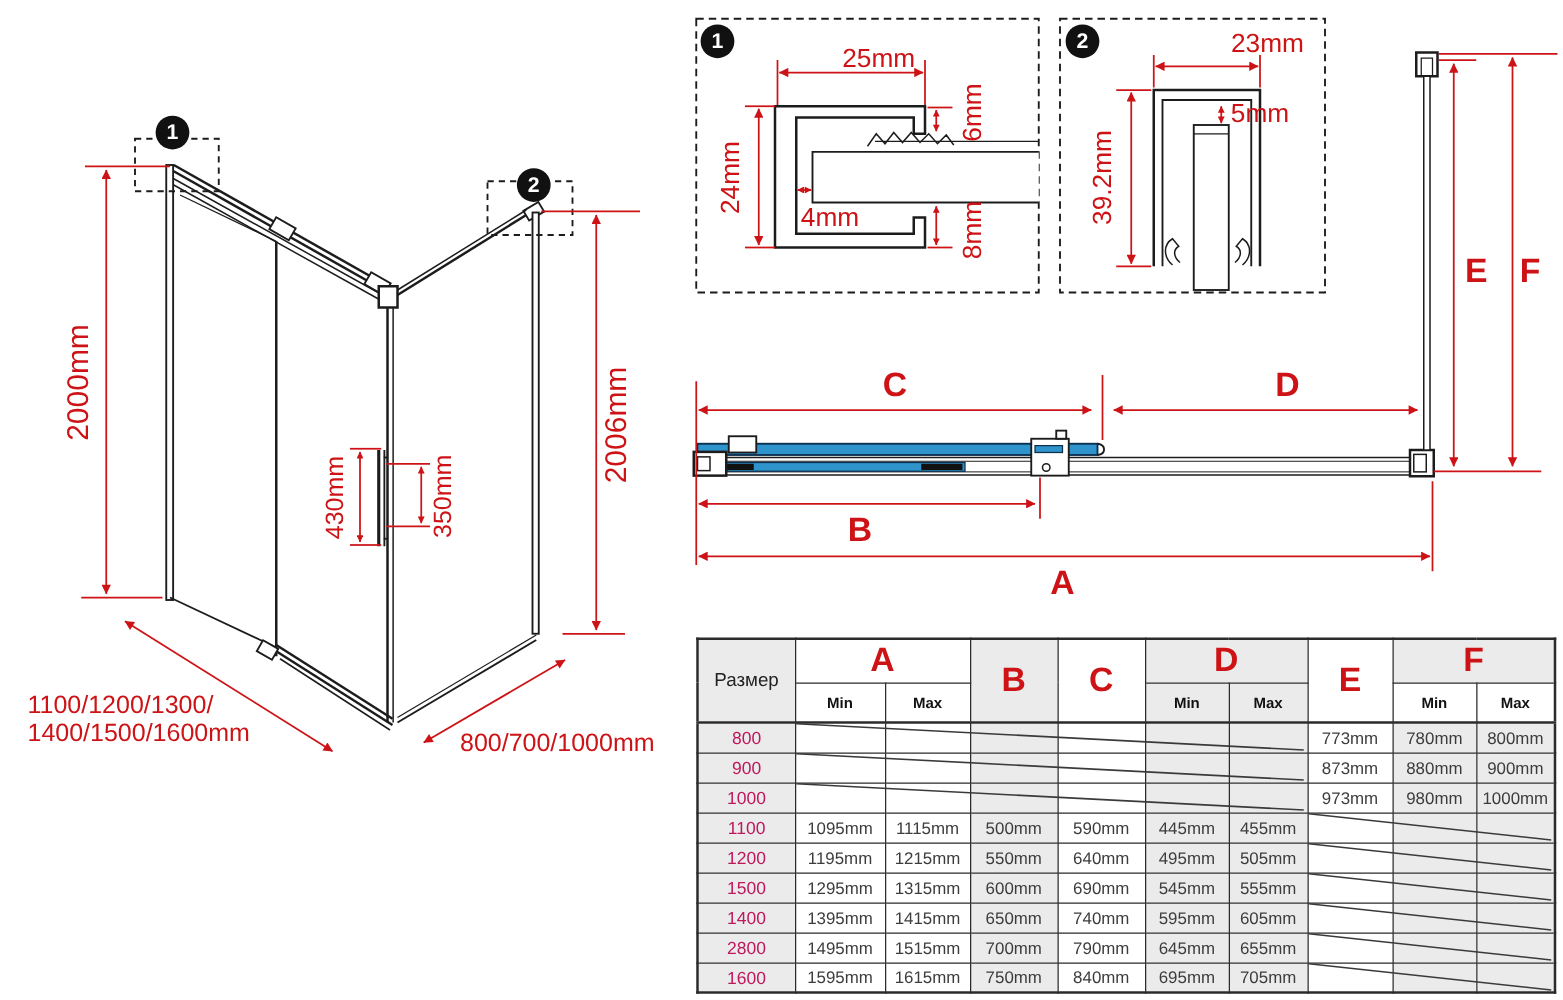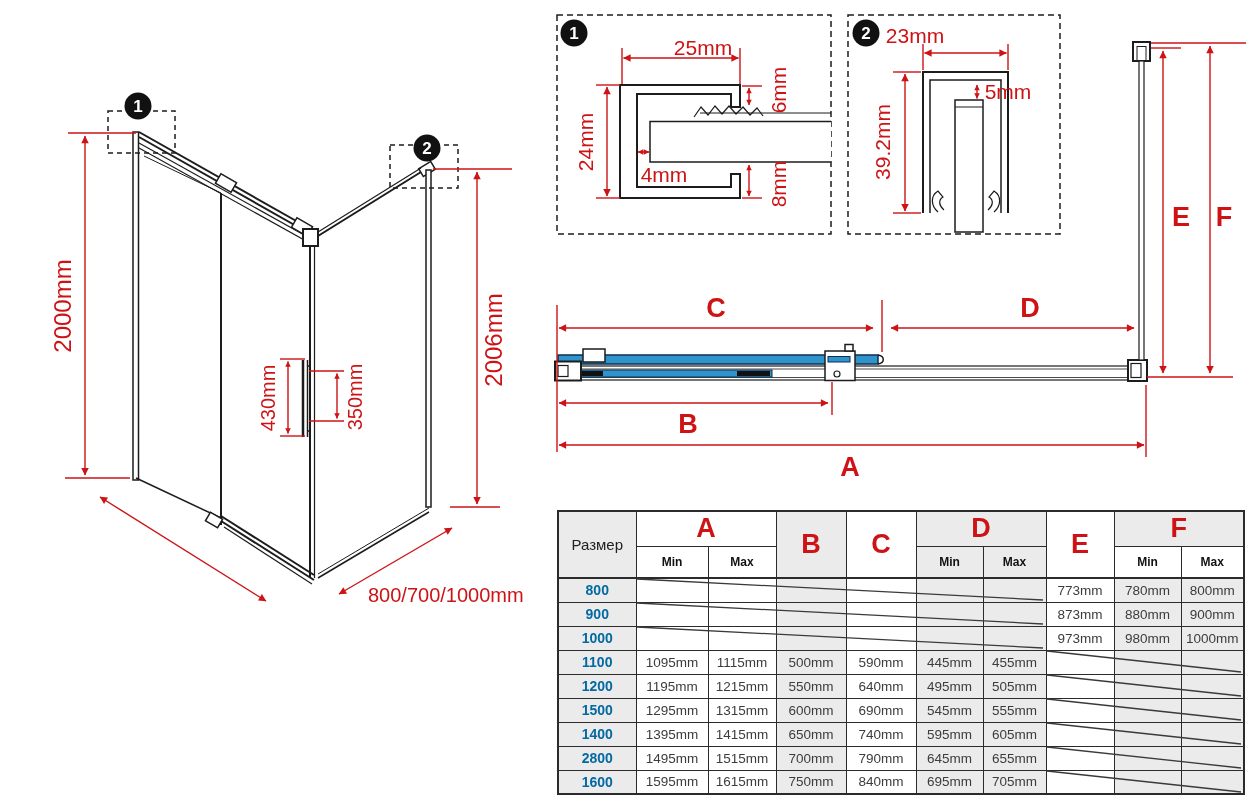--- a/index.html
+++ b/index.html
@@ -22,21 +22,21 @@
              padding:0;overflow:hidden;}
   #sizeTable thead tr:first-child{height:35px;}
   #sizeTable thead tr:last-child{height:32px;}
   #sizeTable thead{border-bottom:2px solid #2b2b2b;}
   #sizeTable tbody tr{height:24px;}
   .g{background:#ebebeb;} .w{background:#ffffff;}
   .hletter{color:#cd1316;font-size:27px;font-weight:bold;font-family:"Liberation Sans",sans-serif;}
   .hsize{font-size:15px;color:#222;font-weight:normal;margin-top:32px;}
   .hminmax{font-size:12px;font-weight:bold;color:#111;}
   #sizeTable tbody td{font-size:13.5px;color:#3c3c3c;}
-  #sizeTable tbody td.sz{font-weight:bold;color:#0369a1;font-size:14px;}
+  #sizeTable tbody td.sz{font-weight:normal;color:#be185d;font-size:14px;}
 </style>
 </head>
 <body>
 
 <div id="canvas">
 
   <svg width="1250" height="800" viewBox="0 0 1250 800">
     <defs>
       <marker id="ar" viewBox="0 0 10 10" refX="9.5" refY="5" markerWidth="10" markerHeight="7.5" orient="auto-start-reverse" markerUnits="userSpaceOnUse">
         <path d="M0,0 L10,5 L0,10 z" fill="#cd1316"></path>
@@ -340,29 +340,33 @@
 
   <div class="badge" style="left:138px;top:106px">1</div>
   <div class="badge" style="left:427px;top:148px">2</div>
   <div class="badge" style="left:574px;top:33px">1</div>
   <div class="badge" style="left:866px;top:33px">2</div>
 
   <div class="lbl rot f24" style="left:63px;top:306px">2000mm</div>
   <div class="lbl rot f24" style="left:494px;top:340px">2006mm</div>
   <div class="lbl rot f20" style="left:268px;top:398px">430mm</div>
   <div class="lbl rot f20" style="left:355px;top:397px">350mm</div>
+  <div class="lbl plain f20" style="left:22px;top:553px">
+    <div style="line-height:23px">1100/1200/1300/</div>
+    <div style="line-height:23px">1400/1500/1600mm</div>
+  </div>
   <div class="lbl plain f20" style="left:368px;top:585px">800/700/1000mm</div>
 
   <div class="lbl f21" style="left:703px;top:47px">25mm</div>
   <div class="lbl rot f21" style="left:585px;top:142px">24mm</div>
   <div class="lbl rot f21" style="left:778px;top:90px">6mm</div>
   <div class="lbl rot f21" style="left:778px;top:184px">8mm</div>
   <div class="lbl f21" style="left:664px;top:174px">4mm</div>
 
-  <div class="lbl f21" style="left:915px;top:35px">23mm</div>
+  <div class="lbl f21" style="left:1014px;top:35px">23mm</div>
   <div class="lbl rot f21" style="left:882px;top:142px">39.2mm</div>
   <div class="lbl f21" style="left:1008px;top:91px">5mm</div>
 
   <div class="lbl big" style="left:716px;top:308px">C</div>
   <div class="lbl big" style="left:1030px;top:308px">D</div>
   <div class="lbl big" style="left:688px;top:424px">B</div>
   <div class="lbl big" style="left:850px;top:467px">A</div>
   <div class="lbl big" style="left:1181px;top:217px">E</div>
   <div class="lbl big" style="left:1224px;top:217px">F</div>
 

